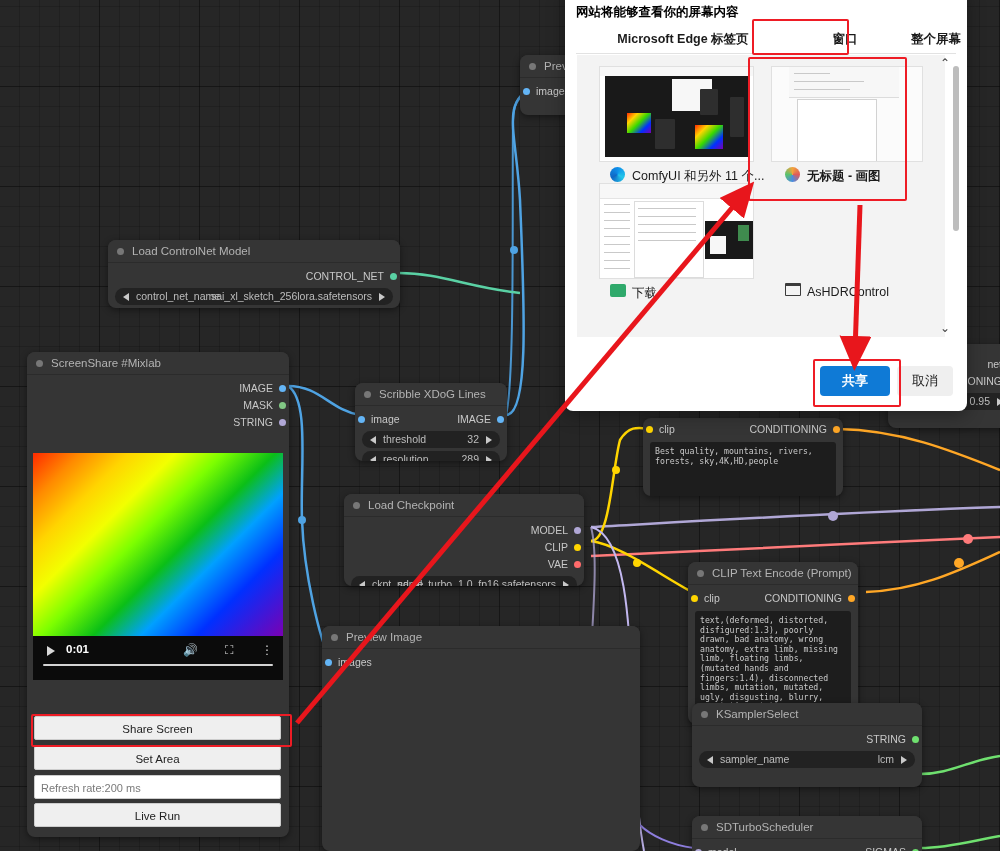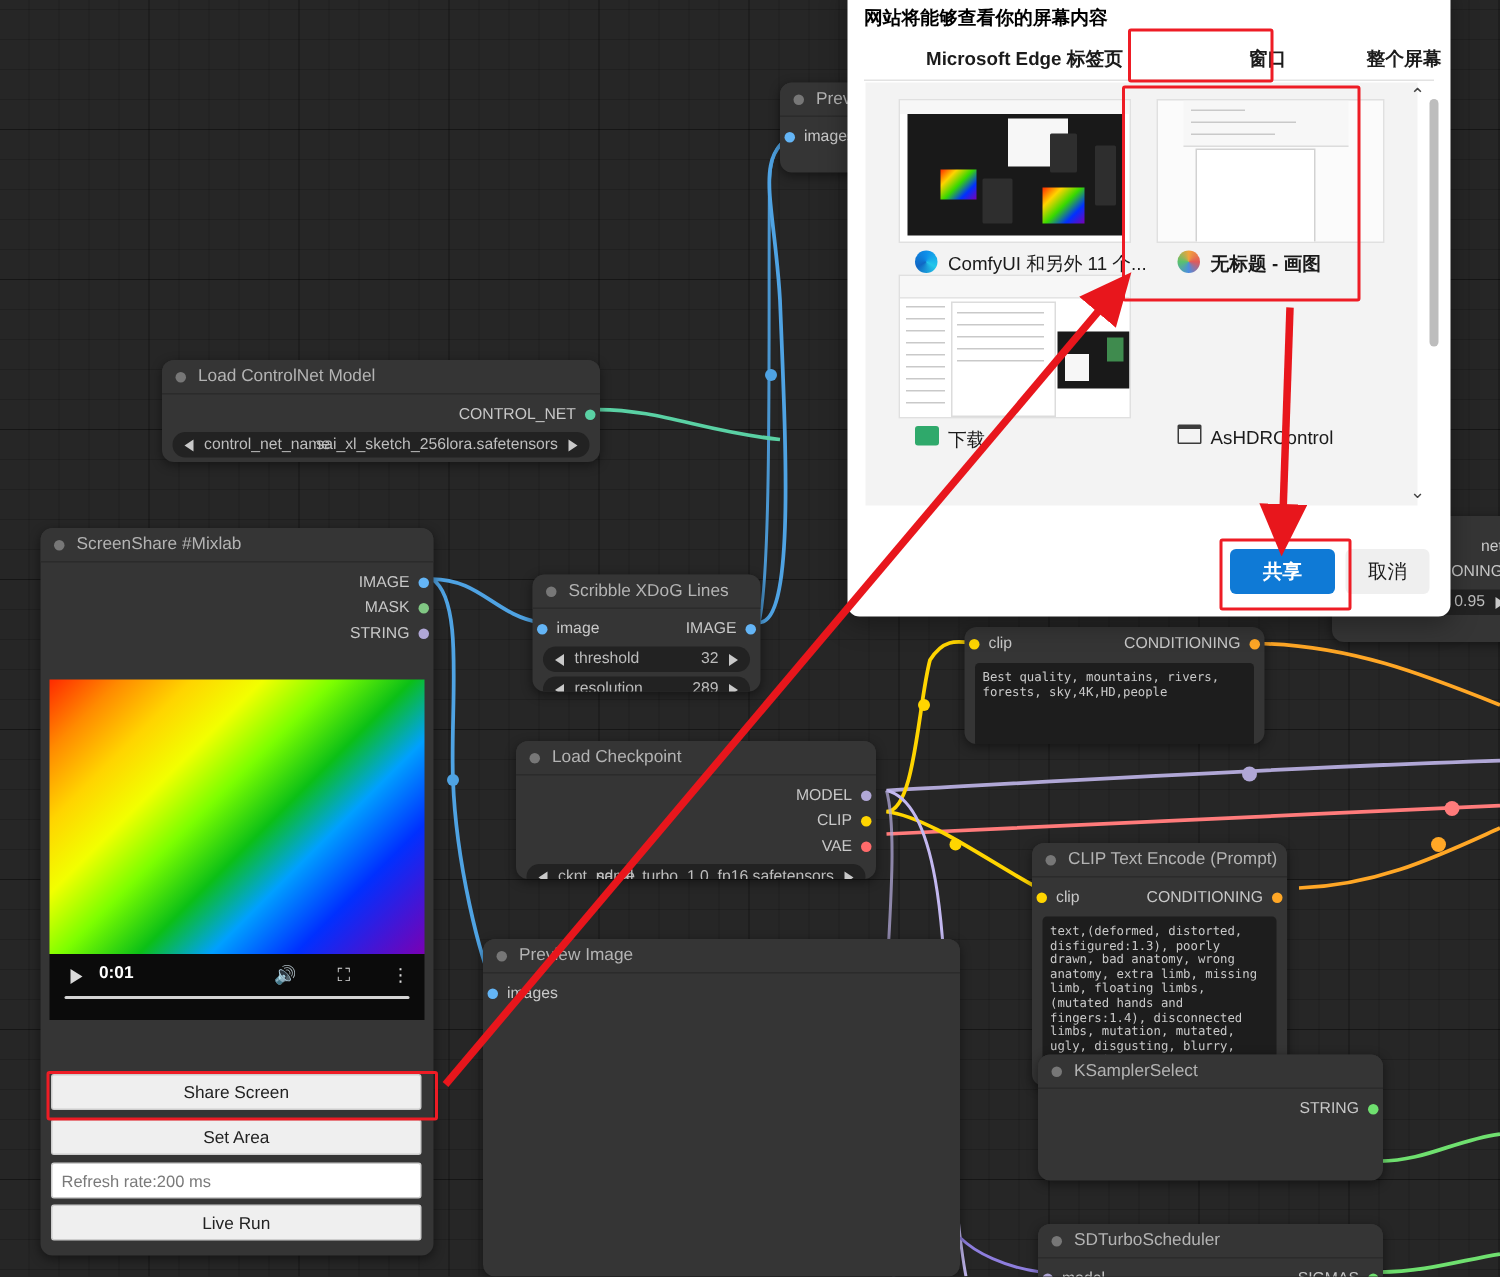--- a/index.html
+++ b/index.html
@@ -346,20 +346,26 @@
     </div>
   </div>
 </div>
 
 <div class="node" id="node-ksampler-select" style="left:692px;top:703px;width:230px;height:84px;">
   <div class="title"><span class="dot"></span><span>KSamplerSelect</span></div>
   <div class="body">
     <div class="port out">
       <span class="lbl">STRING</span>
       <span class="pin" style="background:#6fe06f"></span>
+    </div>
+    <div class="widget">
+      <span class="arrowL"></span>
+      <span class="wname">sampler_name</span>
+      <span class="wval">lcm</span>
+      <span class="arrowR"></span>
     </div>
   </div>
 </div>
 
 <div class="node" id="node-sdturbo" style="left:692px;top:816px;width:230px;height:60px;">
   <div class="title"><span class="dot"></span><span>SDTurboScheduler</span></div>
   <div class="body">
     <div class="port in">
       <span class="pin" style="background:#b0a7d6"></span>
       <span class="lbl">model</span>

